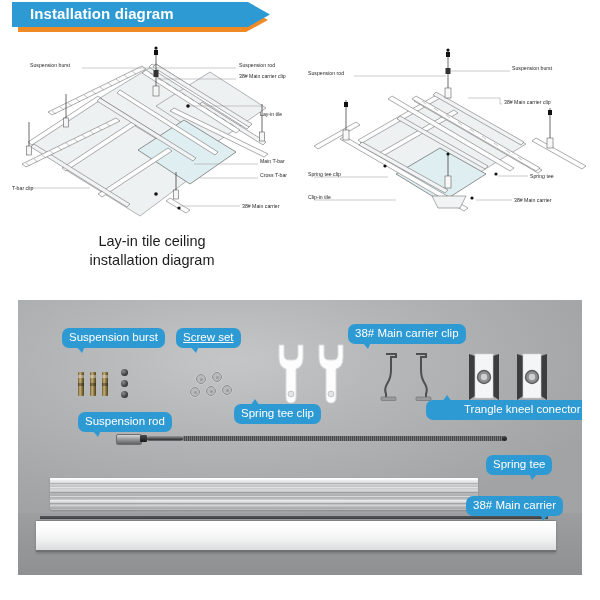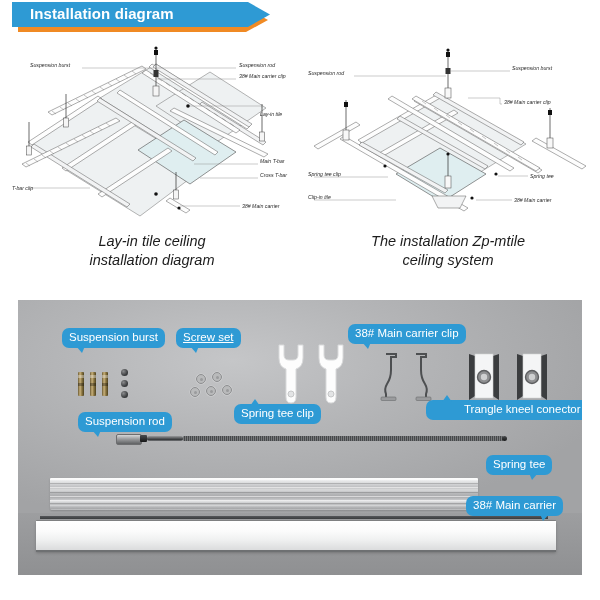--- a/index.html
+++ b/index.html
@@ -23,21 +23,21 @@
     background:#2e9ad4;
     clip-path:polygon(0 0, 236px 0, 258px 12.5px, 236px 25px, 0 25px);
   }
   .banner-text{
     position:absolute;left:30px;top:3px;
     color:#ffffff;font-size:15px;font-weight:bold;letter-spacing:.1px;
     line-height:22px;white-space:nowrap;
   }
 
   
-  .diagrams{position:absolute;left:0;top:46px;width:600px;height:245px;font-style:italic;}
+  .diagrams{position:absolute;left:0;top:46px;width:600px;height:245px;}
   .diagram{position:absolute;top:0;width:296px;height:185px;}
   .diagram.left{left:4px;}
   .diagram.right{left:300px;}
   .diagram svg{display:block;}
 
   .dlabel{
     font-size:5.2px;fill:#2b2b2b;
     font-family:"Liberation Sans", sans-serif;
   }
   .lline{stroke:#8d8d8d;stroke-width:.45;fill:none;}
@@ -383,24 +383,20 @@
       <text class="dlabel" x="204" y="58">38# Main carrier clip</text>
       <text class="dlabel" x="230" y="132">Spring tee</text>
       <text class="dlabel" x="214" y="156">38#  Main carrier</text>
     </svg>
   </div>
 
   <div class="caption left">
     <div>Lay-in tile ceiling</div>
     <div>installation diagram</div>
   </div>
-  <div class="caption right">
-    <div>The installation Zp-mtile</div>
-    <div>ceiling system</div>
-  </div>
 </div>
 
 <div class="photo">
   <div class="floor"></div>
 
   <div style="left:60px;top:72px;" class="anchor"></div>
   <div style="left:72px;top:72px;" class="anchor"></div>
   <div style="left:84px;top:72px;" class="anchor"></div>
   <div style="left:103px;top:69px;" class="nut"></div>
   <div style="left:103px;top:80px;" class="nut"></div>

